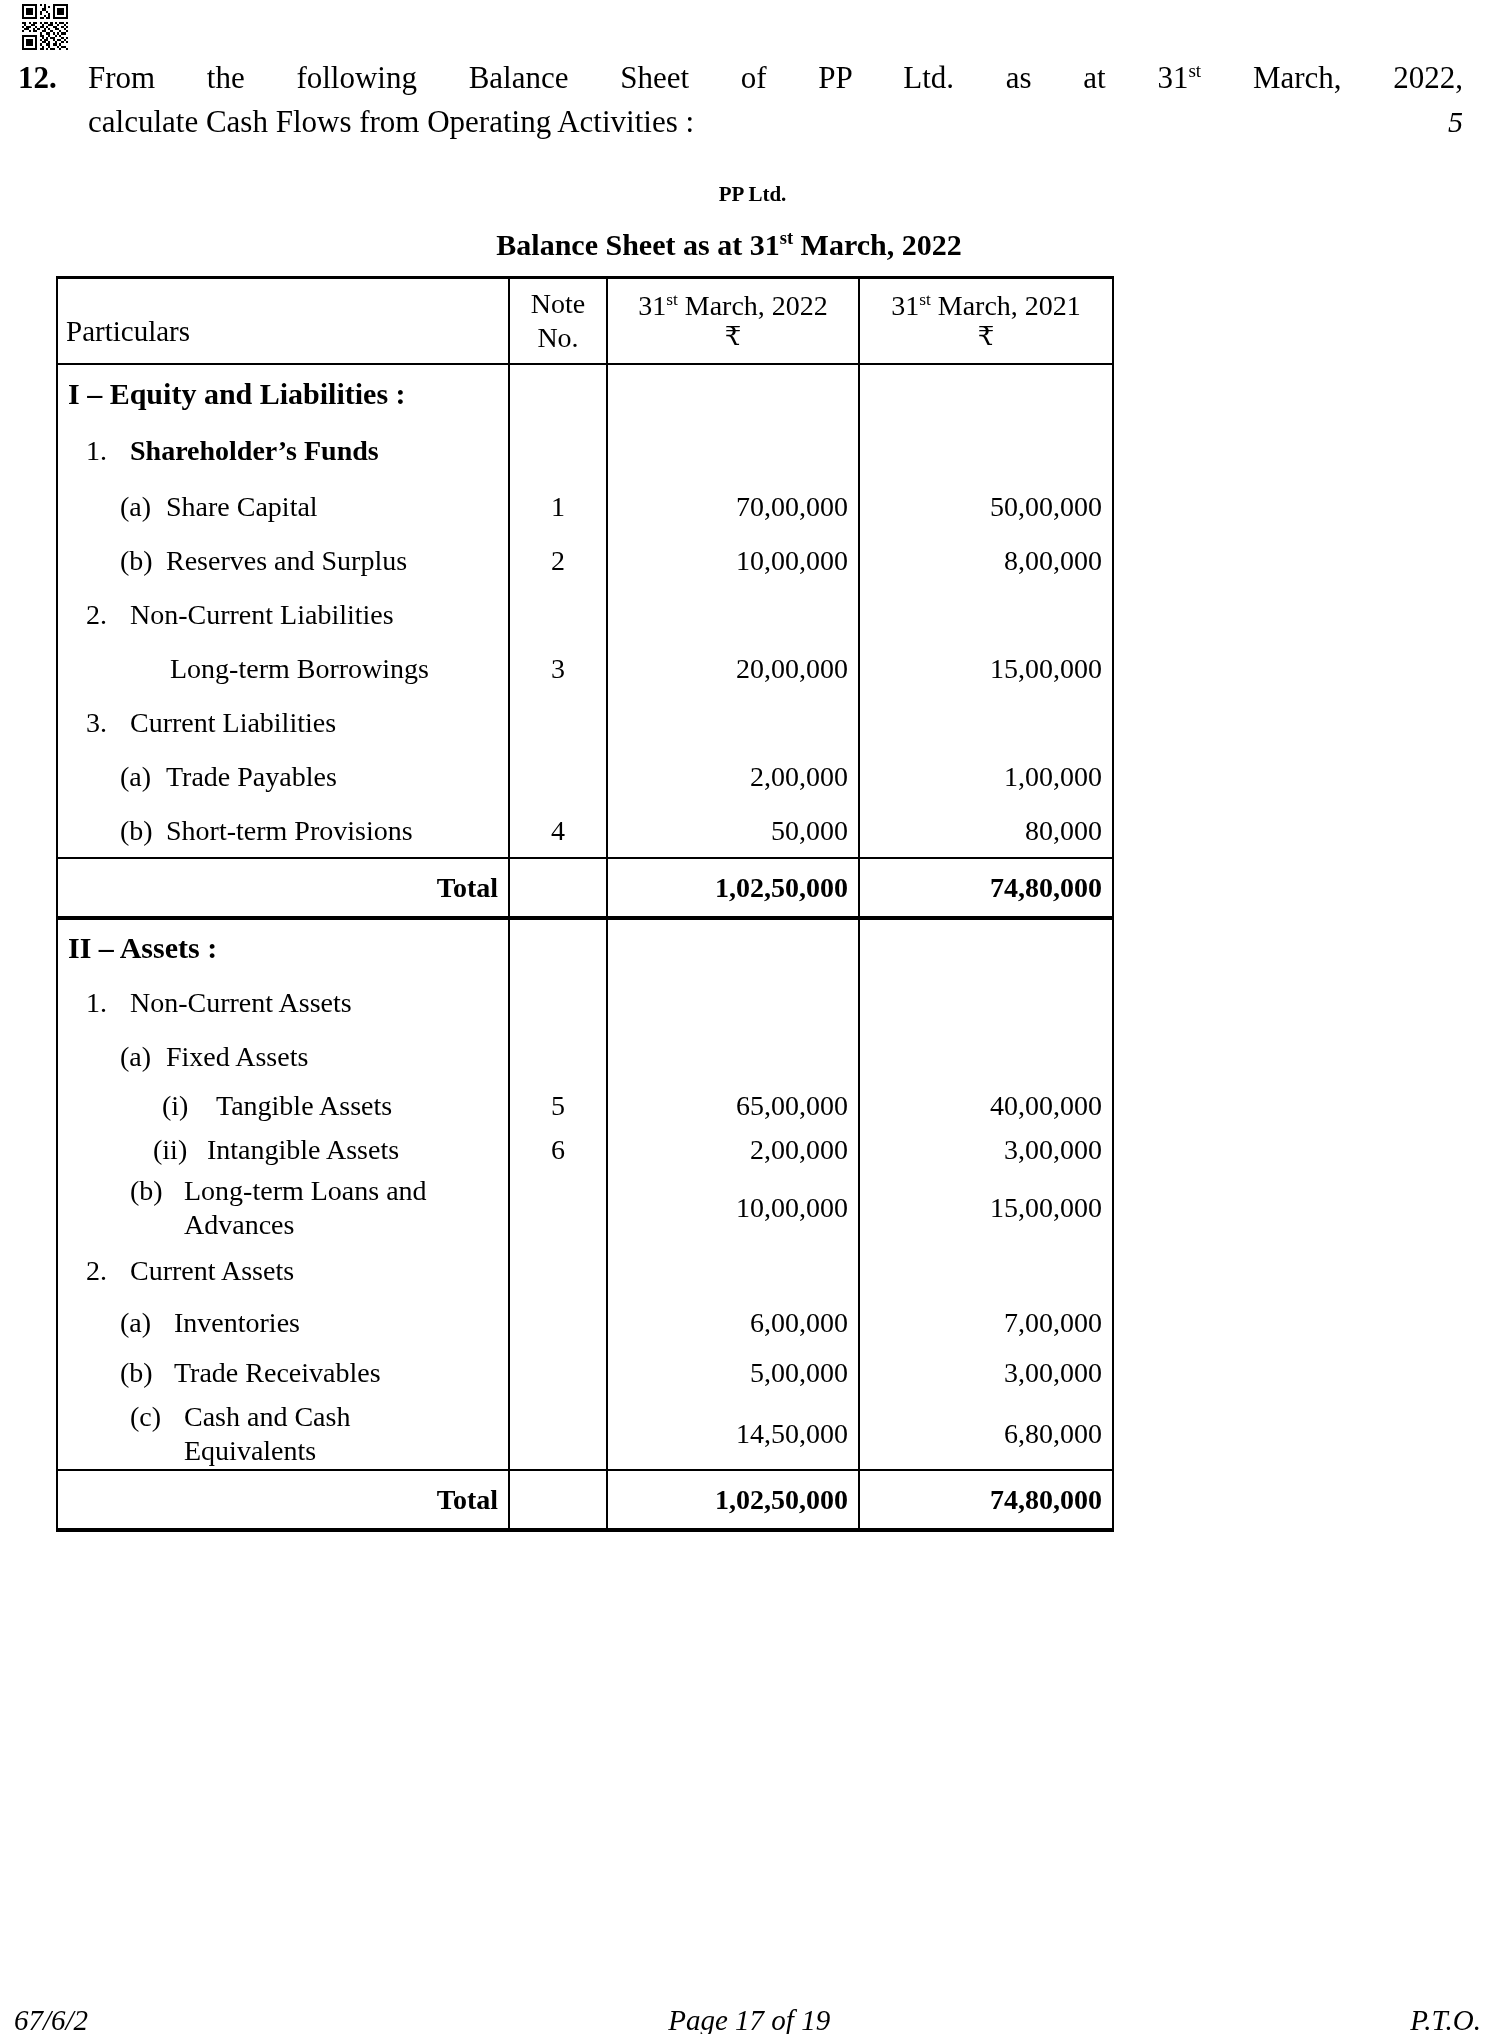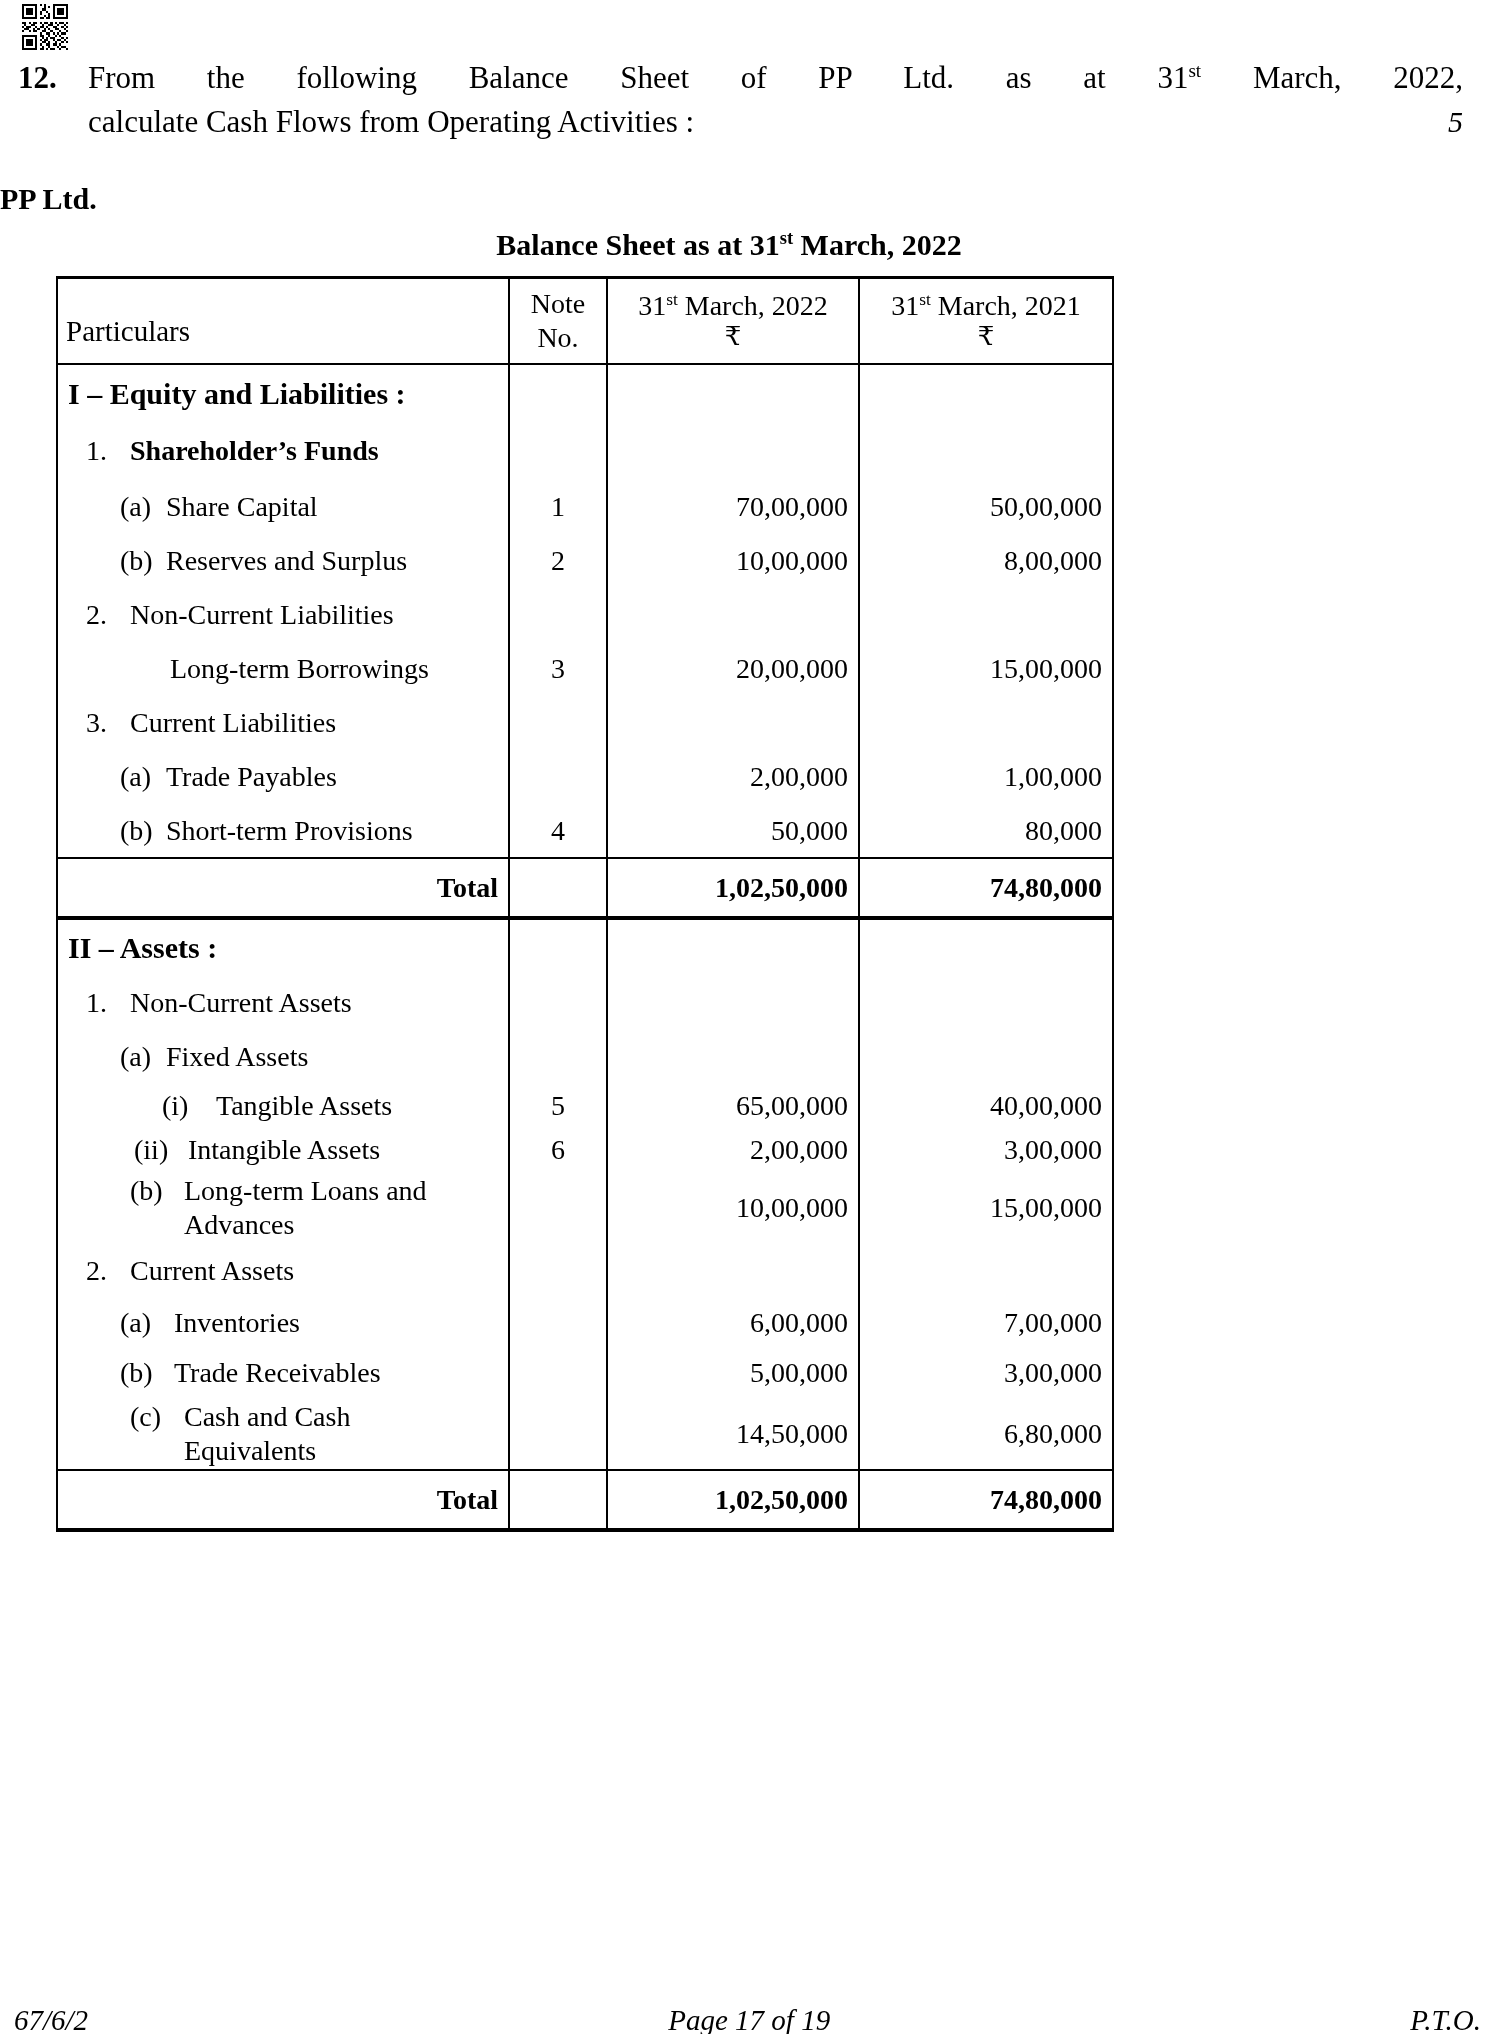--- a/index.html
+++ b/index.html
@@ -68,21 +68,22 @@
     padding-right: 2px;
   }
   sup { font-size: 0.62em; vertical-align: super; line-height: 0; }
 
   
   .table-title-1 {
     position: absolute;
     top: 182px;
     left: 0;
     width: 1505px;
-    font-size: 30px;
+    text-align: center;
+    font-size: 21px;
     font-weight: bold;
   }
   .table-title-2 {
     position: absolute;
     top: 228px;
     left: 14px;
     width: 1418px;
     text-align: center;
     font-size: 30px;
     font-weight: bold;
@@ -393,21 +394,21 @@
           <td class="num"></td>
           <td class="num"></td>
         </tr>
         <tr>
           <td class="part" style="height: 44px; padding-left: 104px;"><span class="sub-lbl-w">(i)</span>Tangible Assets</td>
           <td class="note">5</td>
           <td class="num">65,00,000</td>
           <td class="num">40,00,000</td>
         </tr>
         <tr>
-          <td class="part" style="height: 44px; padding-left: 76px;"><span class="sub-lbl-w">(ii)</span>Intangible Assets</td>
+          <td class="part" style="height: 44px; padding-left: 95px;"><span class="sub-lbl-w">(ii)</span>Intangible Assets</td>
           <td class="note">6</td>
           <td class="num">2,00,000</td>
           <td class="num">3,00,000</td>
         </tr>
         <tr>
           <td class="part" style="height: 72px;">
             <div style="padding-left: 62px;">
               <div><span class="sub-lbl-w">(b)</span>Long-term Loans and</div>
               <div style="padding-left: 54px;">Advances</div>
             </div>

